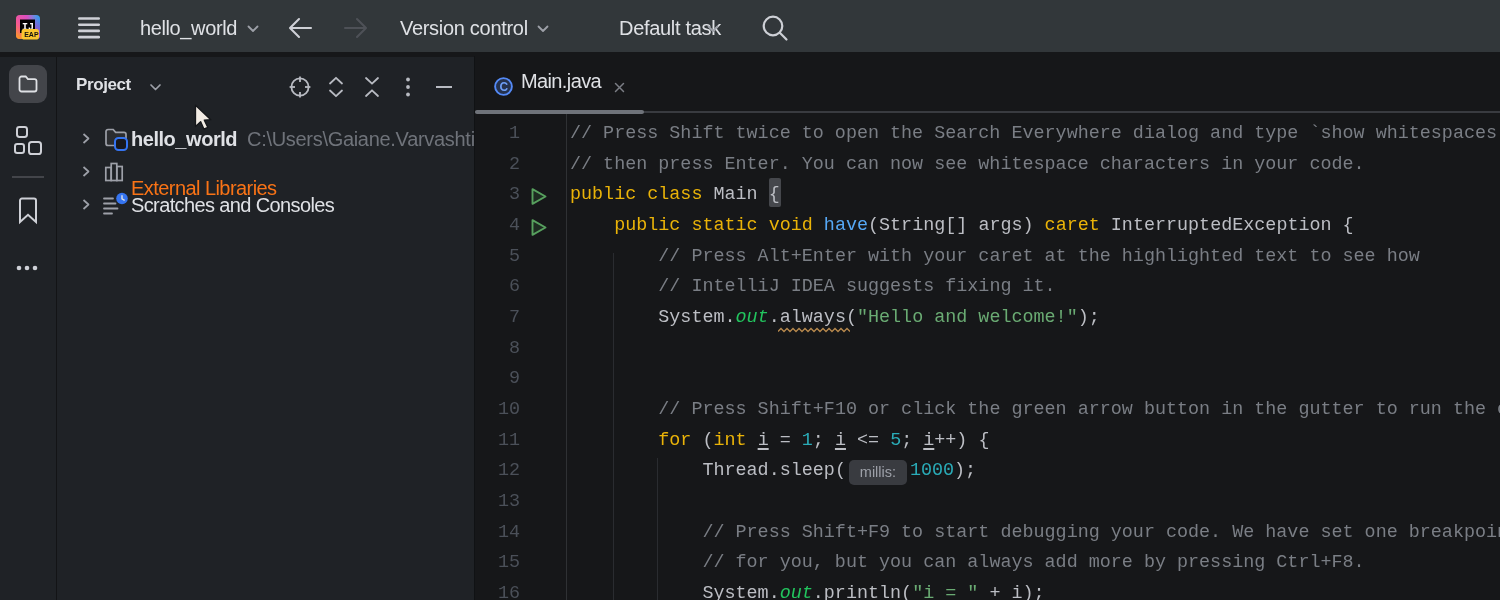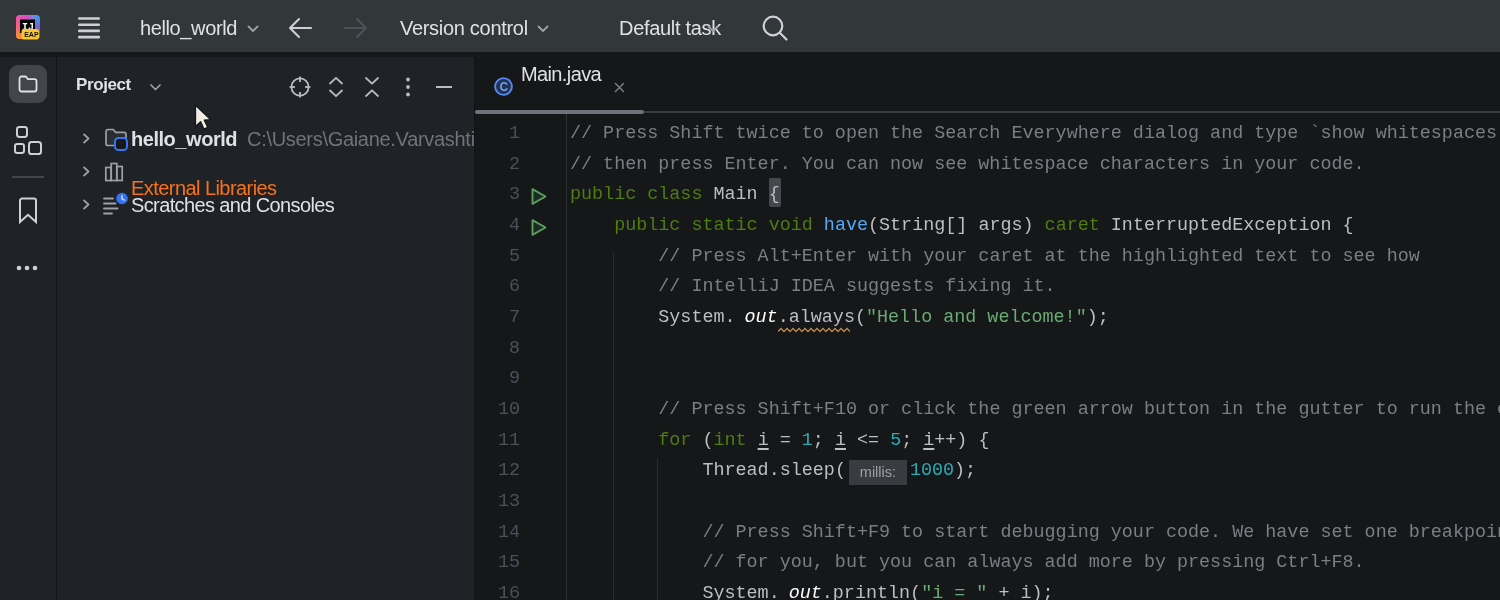--- a/index.html
+++ b/index.html
@@ -17,29 +17,29 @@
 
   
   #panel { position:absolute; left:57px; top:57px; width:417px; height:543px; background:#1f2226; }
   #panel-border { position:absolute; left:474px; top:56px; width:1px; height:544px; background:#101214; }
 
   
   #editor { position:absolute; left:475px; top:56px; width:1025px; height:544px; background:#161719; }
 
   pre { font-family:"Liberation Mono", monospace; font-size:18.4px; line-height:30.65px; }
   .cmt { color:#7a7e85; }
-  .kw  { color:#4d7c0f; }
+  .kw  { color:#eab308; }
   .num { color:#2aacb8; }
   .str { color:#6aab73; }
-  .fld { color:#ffffff; font-style:italic;margin-left:9px; }
+  .fld { color:#22c55e; font-style:italic; }
   .mth { color:#56a8f5; }
   .ita { }
   .unl { text-decoration:underline; text-underline-offset:3px; text-decoration-thickness:1.5px; }
   #hint { display:inline-block; font-family:"Liberation Sans", sans-serif; font-size:14.5px; color:#9da0a8;
-          background:#393b40; border-radius:0; height:25px; line-height:25px; width:58px; text-align:center;
+          background:#393b40; border-radius:5px; height:25px; line-height:25px; width:58px; text-align:center;
           margin:0 3px 0 3px; vertical-align:-2px; }
 </style>
 </head>
 <body>
   <div id="toolbar">
 
     <svg class="abs" style="left:15px; top:14px;" width="26" height="27" viewBox="0 0 26 27">
       <defs>
         <linearGradient id="lgA" x1="0" y1="0.2" x2="1" y2="0.15">
           <stop offset="0" stop-color="#ff59a4"></stop>
@@ -213,21 +213,21 @@
       <path d="M1.5 1.2 L1.5 22.5 L6.6 17.6 L9.9 25.1 L13.7 23.3 L10.3 16.1 L16.8 15.7 Z" fill="#f2ece4" stroke="#15171a" stroke-width="1.3" stroke-linejoin="round"></path>
     </svg>
   </div>
   <div id="panel-border"></div>
   <div id="editor">
 
     <svg class="abs" style="left:19px; top:21px;" width="19" height="19" viewBox="0 0 19 19">
       <circle cx="9.5" cy="9.5" r="8.4" fill="#25324d" stroke="#548af7" stroke-width="1.9"></circle>
       <text x="5.6" y="13.8" font-family="Liberation Sans, sans-serif" font-size="12" font-weight="bold" fill="#6e9ef5">C</text>
     </svg>
-    <div class="abs" style="left:46px; top:7px; font-size:20px; letter-spacing:-0.62px; color:#dfe1e5;">Main.java</div>
+    <div class="abs" style="left:46px; top:14px; font-size:20px; letter-spacing:-0.62px; color:#dfe1e5;">Main.java</div>
     <svg class="abs" style="left:139px; top:26px;" width="11" height="11" viewBox="0 0 11 11">
       <path d="M1.5 1.5 L9.5 9.5 M9.5 1.5 L1.5 9.5" stroke="#7b7e85" stroke-width="1.5" stroke-linecap="round"></path>
     </svg>
 
     <div class="abs" style="left:0px; top:55px; width:1025px; height:2px; background:#393b40;"></div>
     <div class="abs" style="left:0px; top:54px; width:169px; height:4px; background:#6f737a; border-radius:2px;"></div>
 
     <div class="abs" style="left:91px; top:58px; width:1px; height:486px; background:#2f3134;"></div>
     <div class="abs" style="left:138px; top:197px; width:1px; height:347px; background:#2a2c30;"></div>
     <div class="abs" style="left:182px; top:402px; width:1px; height:142px; background:#2a2c30;"></div>

